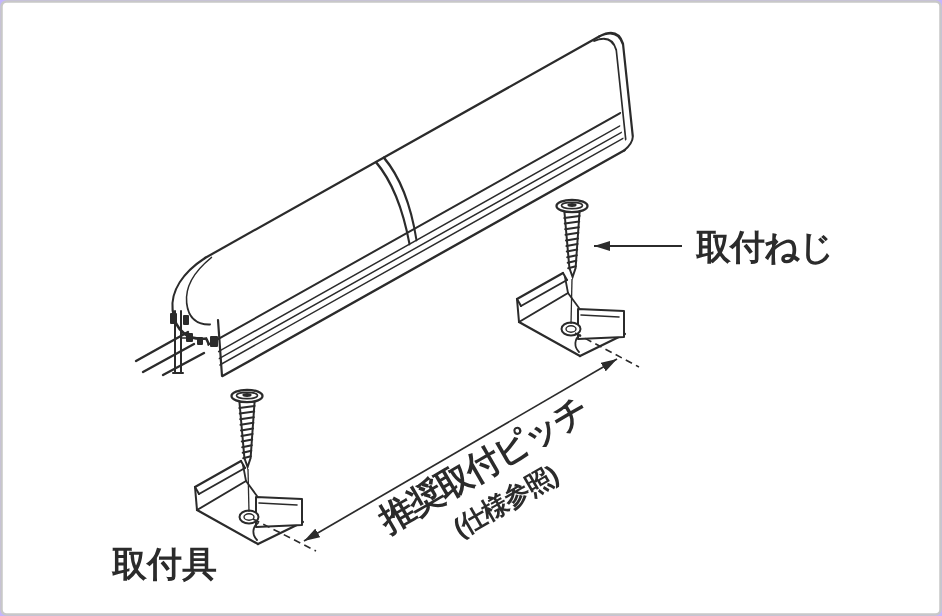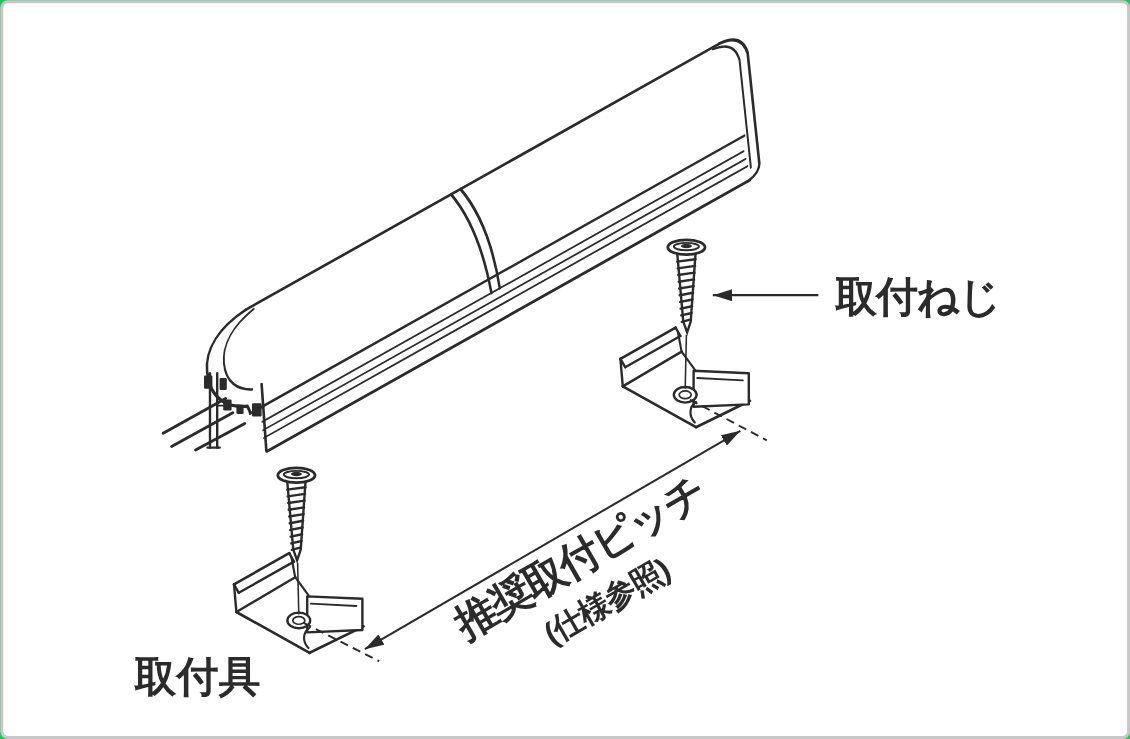--- a/index.html
+++ b/index.html
@@ -1,19 +1,19 @@
 <!DOCTYPE html>
 <html><head>
 <meta charset="utf-8">
 <style>
   html,body{margin:0;padding:0;background:#ffffff;}
   .stage{
     position:relative;
     width:942px;height:616px;
-    background:#22c55e;
+    background:#c4b5fd;
     font-family:"Liberation Sans", sans-serif;
     overflow:hidden;
   }
   svg text{
     fill:#2b2b2b;
     font-family:"Liberation Sans", sans-serif;
     font-weight:600;
   }
 </style>
 </head>

